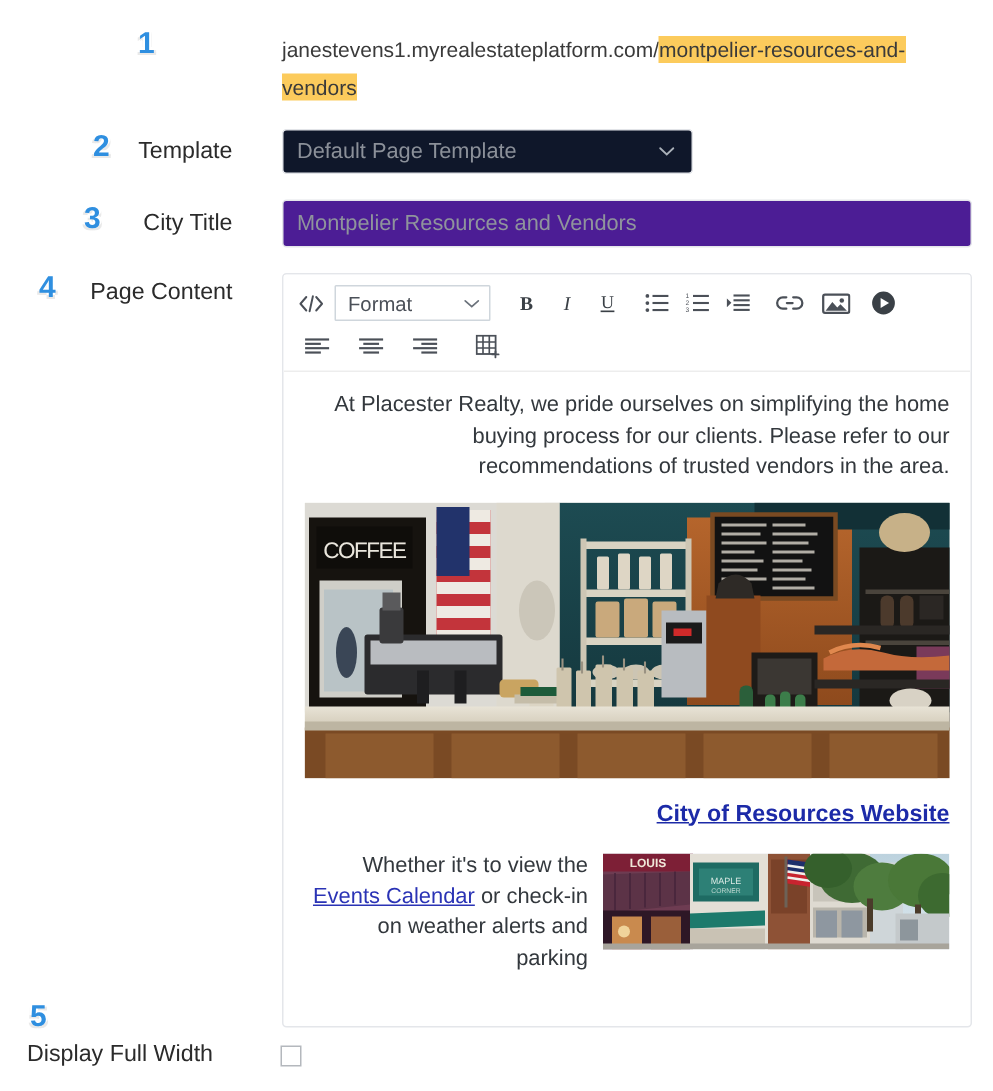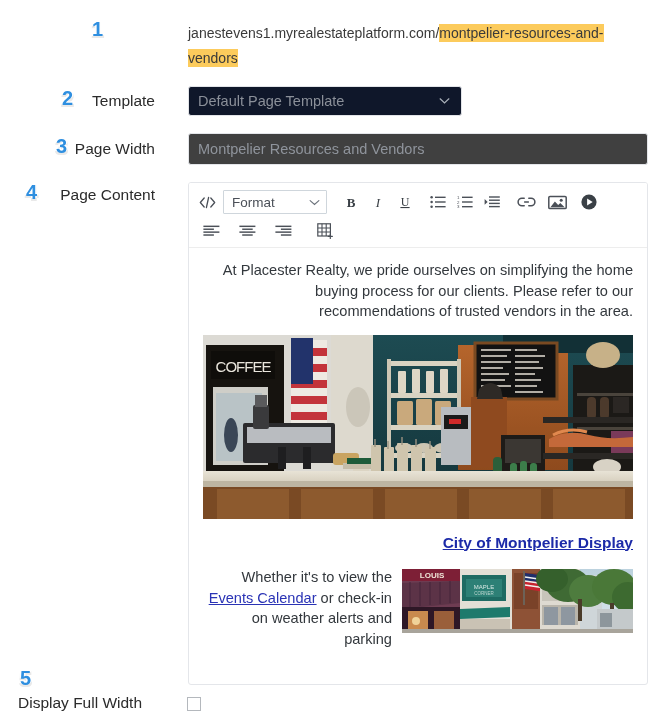--- a/index.html
+++ b/index.html
@@ -64,21 +64,21 @@
     width:11px; height:7px;
   }
 
   
   .title-input{
     position:absolute;
     left:188px; top:133px;
     width:460px; height:32px;
     border:1px solid #e4e6ea;
     border-radius:3px;
-    background:#404040;
+    background:#4c1d95;
     box-sizing:border-box;
     display:flex; align-items:center;
     padding-left:9px;
     font-size:14.5px; color:#8f949c;
   }
 
   
   .editor{
     position:absolute;
     left:188px; top:182px;
@@ -186,21 +186,21 @@
   <div class="step-num" style="left:62px; top:88px;">2</div>
   <div class="flabel" style="left:10px; top:92px; width:145px;">Template</div>
   <div class="tpl-select">
     <span>Default Page Template</span>
     <svg class="chev" viewBox="0 0 12 8">
       <path d="M1 1.5 L6 6.3 L11 1.5" fill="none" stroke="#a9b0b8" stroke-width="1.4" stroke-linecap="round"></path>
     </svg>
   </div>
 
   <div class="step-num" style="left:56px; top:136px;">3</div>
-  <div class="flabel" style="left:10px; top:140px; width:145px;">Page Width</div>
+  <div class="flabel" style="left:10px; top:140px; width:145px;">City Title</div>
   <div class="title-input">
     <span>Montpelier Resources and Vendors</span>
   </div>
 
   <div class="step-num" style="left:26px; top:182px;">4</div>
   <div class="flabel" style="left:10px; top:186px; width:145px;">Page Content</div>
 
   <div class="editor">
 
     <div class="tb">
@@ -477,21 +477,21 @@
             <rect x="182" y="154" width="72" height="30"></rect>
             <rect x="266" y="154" width="72" height="30"></rect>
             <rect x="350" y="154" width="72" height="30"></rect>
           </g>
           <rect x="0" y="146" width="432" height="6" fill="#bdb5a2"></rect>
         </svg>
       </div>
 
 
       <p style="margin-bottom:14px;">
-        <a href="#" class="link-strong">City of Montpelier Display</a>
+        <a href="#" class="link-strong">City of Resources Website</a>
       </p>
 
       <div class="imgbox2">
         <svg width="231" height="64" viewBox="0 0 231 64" preserveAspectRatio="none">
           <defs>
             <linearGradient id="sky2" x1="0" y1="0" x2="0" y2="1">
               <stop offset="0%" stop-color="#bcd2de"></stop>
                 <stop offset="100%" stop-color="#dde8ee"></stop>
             </linearGradient>
           </defs>

